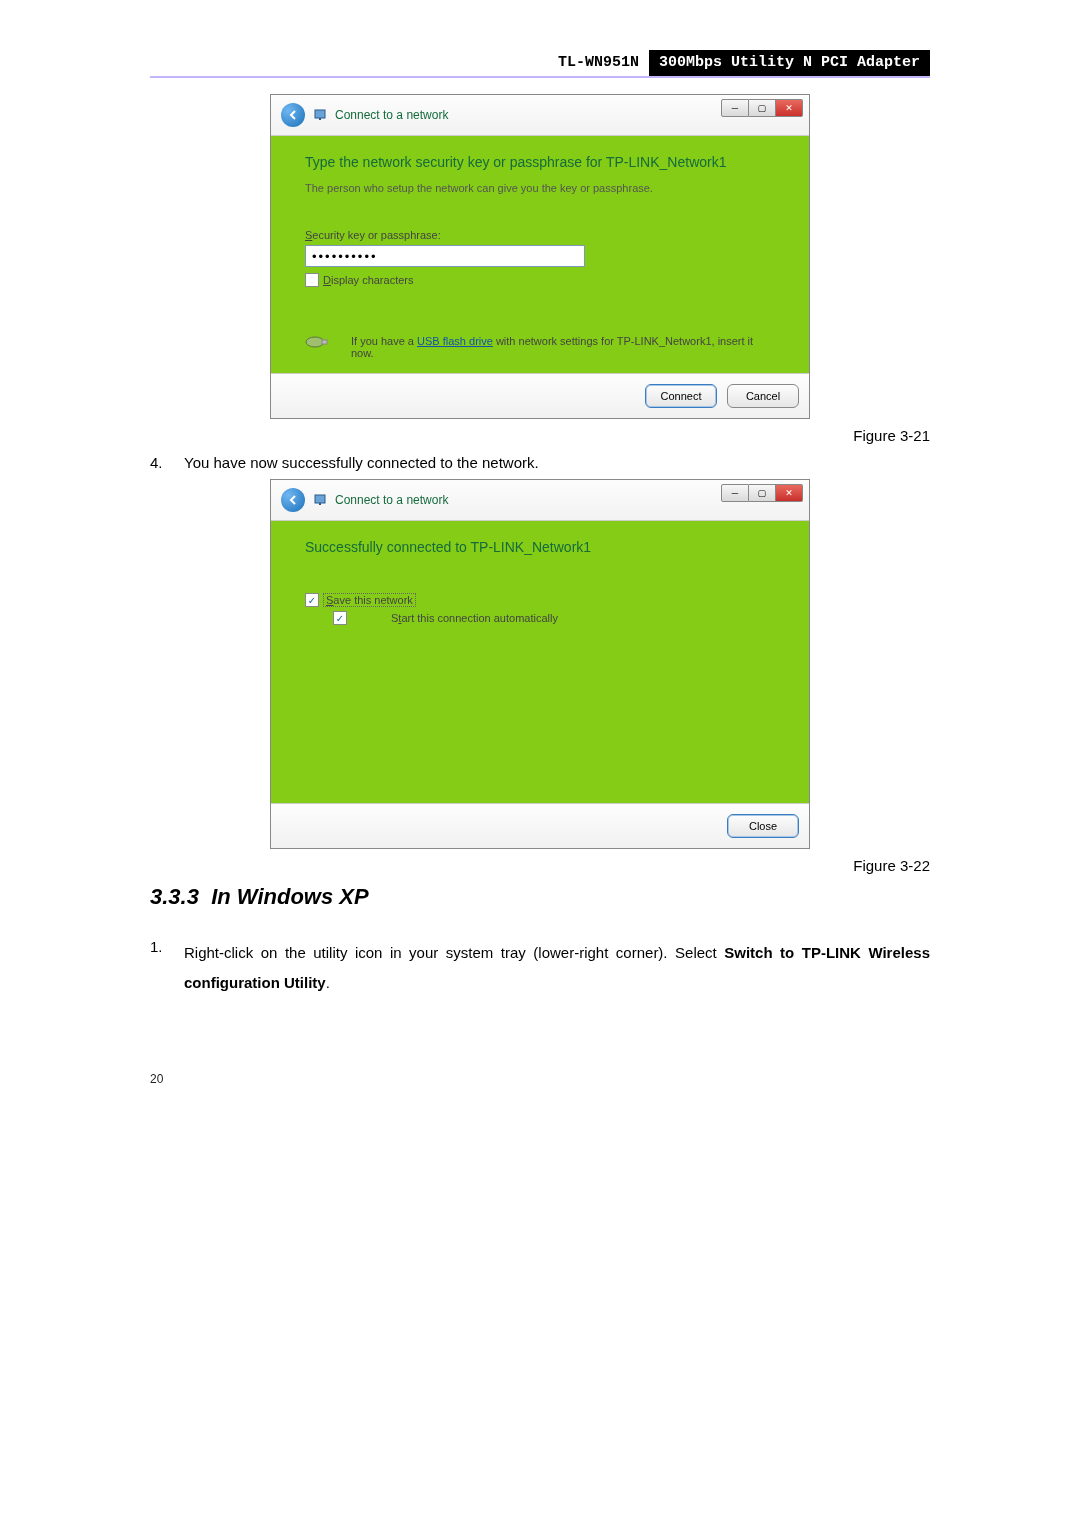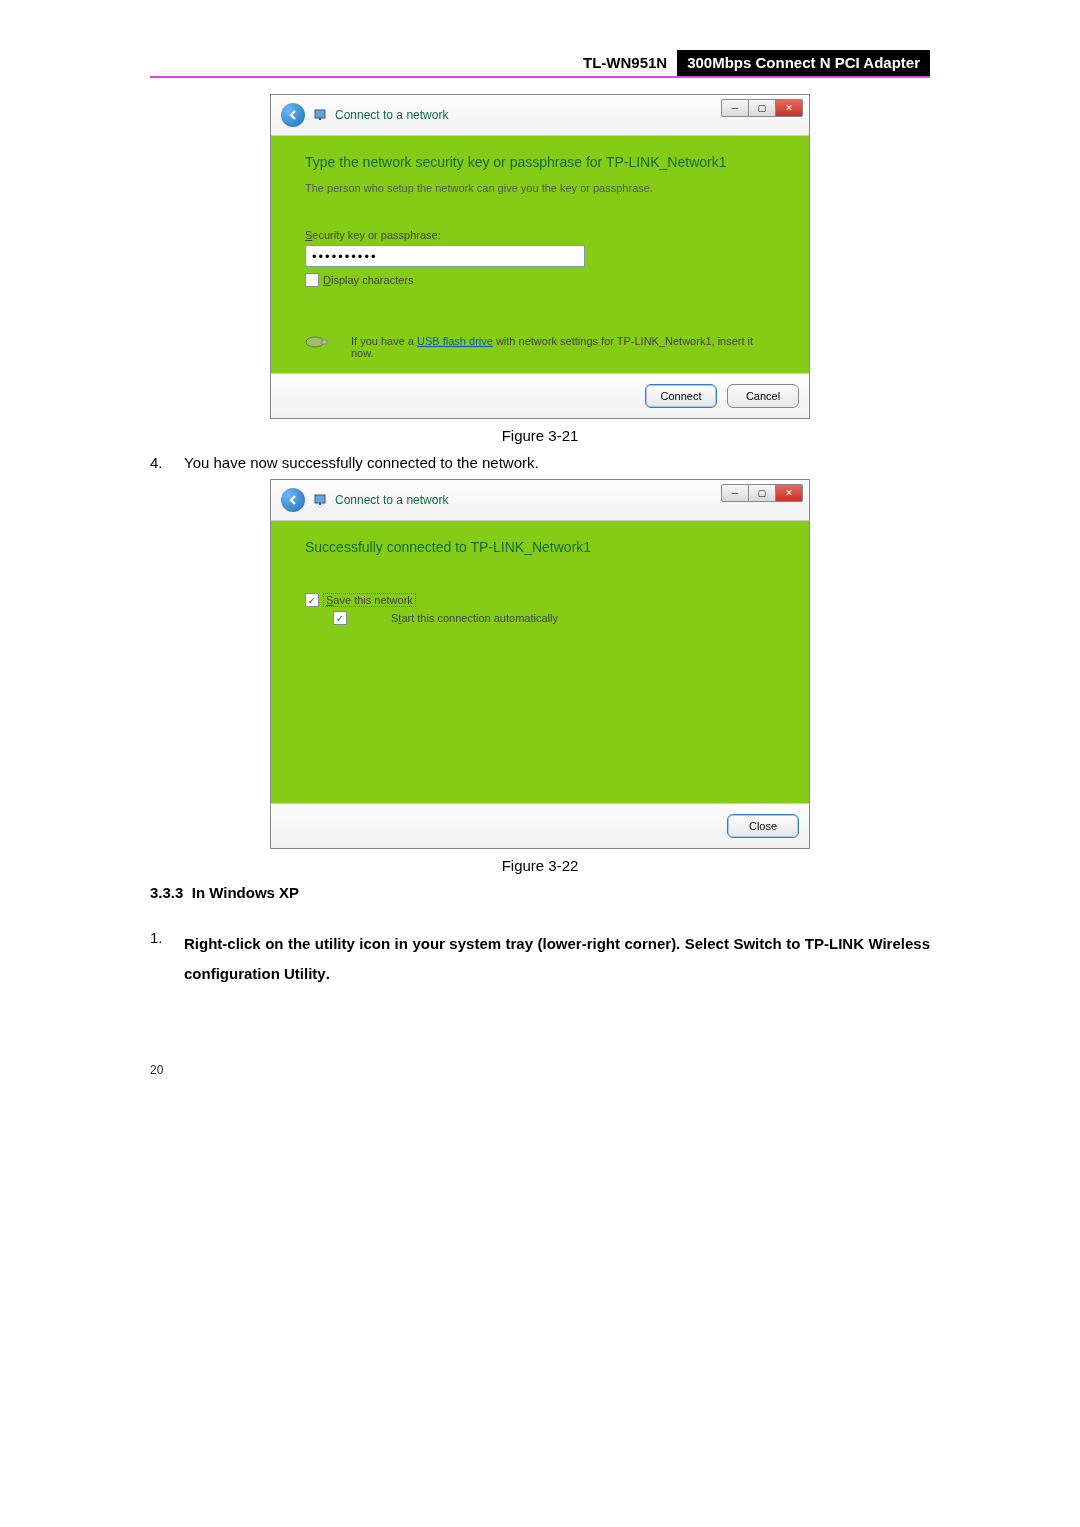--- a/index.html
+++ b/index.html
@@ -12,22 +12,23 @@
   .page {
     width: 780px;
     margin: 0 auto;
     padding: 50px 0 40px 0;
     position: relative;
   }
   .header-row {
     display: flex;
     align-items: stretch;
     justify-content: flex-end;
-    border-bottom: 2px solid #d946ef;
+    border-bottom: 2px solid #c4b5fd;
     height: 26px;
+    font-family: Liberation Mono, monospace;
   }
   .model {
     font-weight: bold;
     font-size: 15px;
     padding: 4px 10px 4px 0;
     color: #000;
   }
   .blackbox {
     background: #000;
     color: #fff;
@@ -124,27 +125,27 @@
   .dlg-btn {
     min-width: 70px; height: 22px;
     border: 1px solid #888;
     background: linear-gradient(#fdfdfd,#e6e6e6);
     font-size: 11px;
     display:flex; align-items:center; justify-content:center;
     border-radius: 6px;
   }
   .dlg-btn.default { border-color:#3b7bbf; box-shadow: 0 0 0 1px #a6c8e6 inset; }
 
-  .fig-label { text-align:center; font-size:15px; margin: 8px 0 10px 0; }
+  .fig-label { text-align:right; font-size:15px; margin: 8px 0 10px 0; }
   .para { font-size: 15px; line-height: 1.5; }
   .numline { display:flex; gap: 18px; font-size:15px; margin-bottom:8px; }
   .numline .num { width: 16px; flex: none; }
   .numline .txt { flex:1; text-align: justify; }
 
-  .section-h3 { font-weight:bold; font-size:15px; margin: 9px 0 20px 0; }
+  .section-h3 { font-weight:bold; font-size:22px; margin: 9px 0 20px 0; font-style: italic; }
 
   .dotted {
     border: 1px dotted #666;
     padding: 0 2px;
   }
 
   .footer-pgnum {
     text-align:left;
     font-size: 12px;
     color: #222;
@@ -152,21 +153,21 @@
   }
   .under { text-decoration: underline; }
 </style>
 </head>
 <body>
 
 <div class="page">
 
   <div class="header-row">
     <div class="model">TL-WN951N</div>
-    <div class="blackbox">300Mbps Connect N PCI Adapter</div>
+    <div class="blackbox">300Mbps Utility N PCI Adapter</div>
   </div>
 
   <div class="block-gap"></div>
 
   <div class="dialog">
     <div class="titlebar">
       <div class="back-circle">
         <svg width="12" height="12" viewBox="0 0 12 12">
             <path d="M8 2 L4 6 L8 10" stroke="#fff" stroke-width="2" fill="none"></path>
           </svg>
@@ -264,20 +265,20 @@
 
   <div class="section-h3">
     <span>3.3.3</span>&nbsp;&nbsp;<span>In Windows XP</span>
   </div>
 
 
   <div style="height:8px;"></div>
 
   <div class="numline">
     <div class="num">1.</div>
-    <div class="txt" style="line-height:2.0;font-weight:bold;">
+    <div class="txt" style="line-height:2.0;">
       <span>Right-click on the utility icon in your system tray (lower-right corner). Select </span><b>Switch to TP-LINK Wireless configuration Utility</b><span>.</span>
     </div>
   </div>
 
   <div class="footer-pgnum">20</div>
 
 </div>
 
 </body></html>

